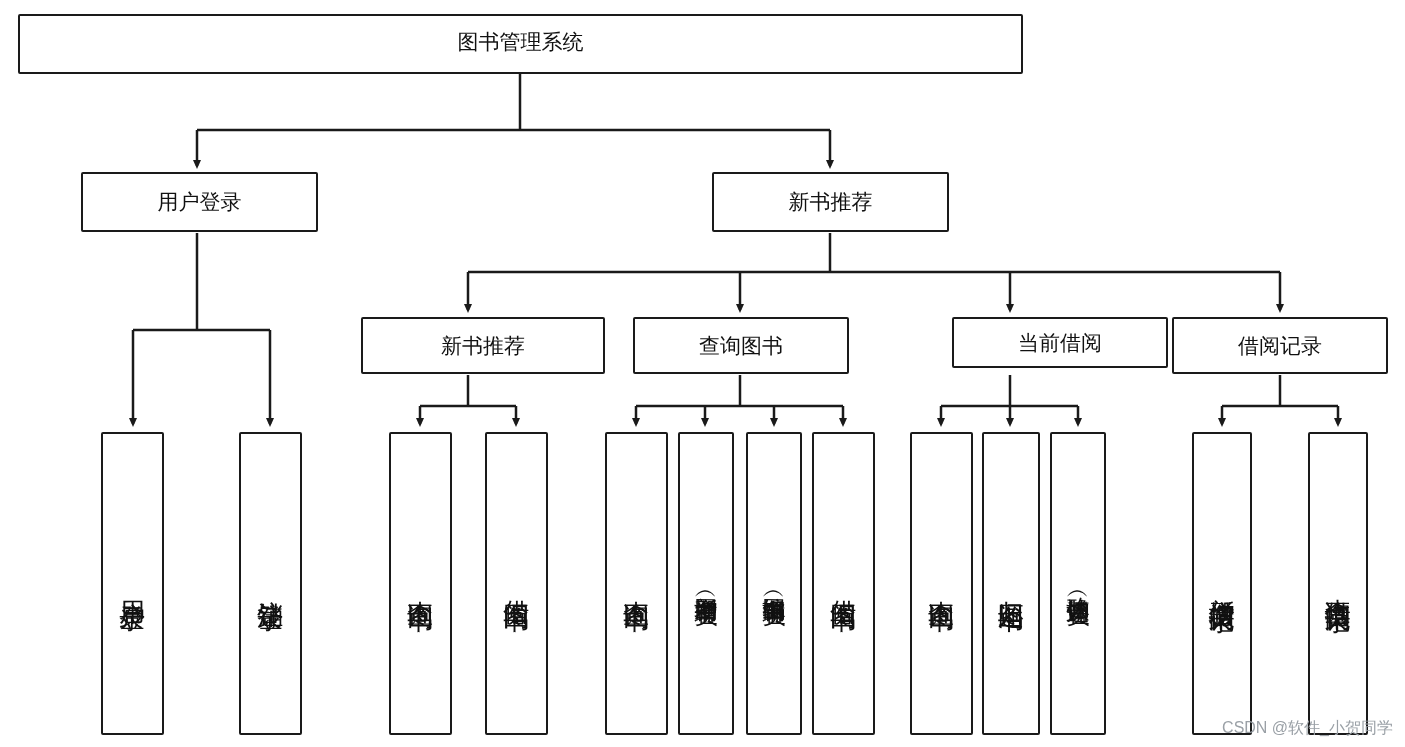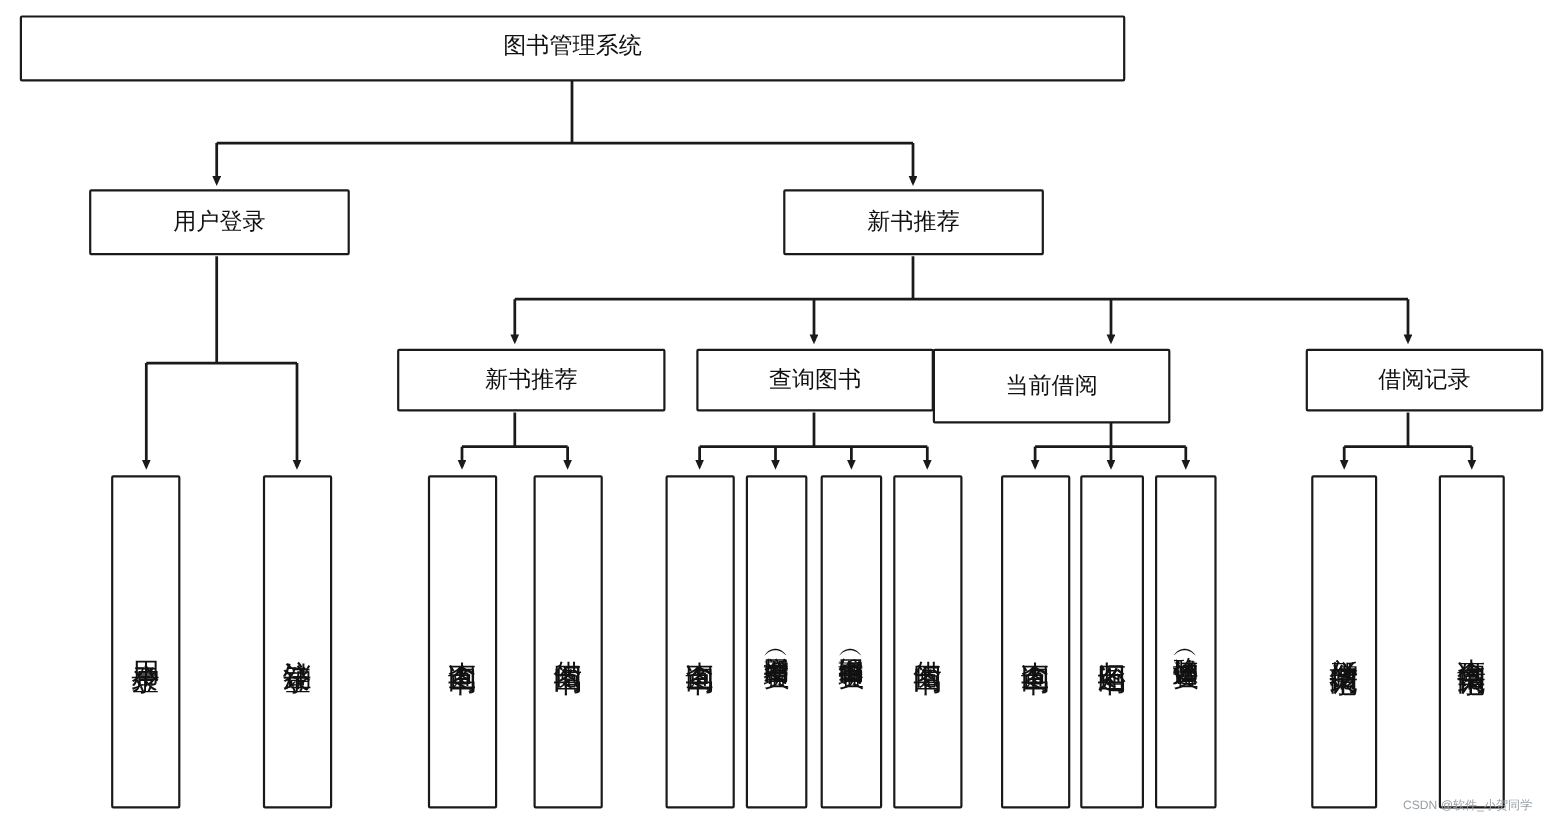--- a/index.html
+++ b/index.html
@@ -51,21 +51,21 @@
     padding: 10px 2px;
   }
   .node.vertical.small {
     font-size: 23px;
     letter-spacing: 1px;
   }
   .watermark {
     position: absolute;
     right: 12px;
     bottom: 8px;
-    font-size: 11px;
+    font-size: 16px;
     color: #9aa0a6;
     white-space: nowrap;
   }
 </style>
 </head>
 <body>
 
 <div id="canvas">
 
   <svg class="lines" viewBox="0 0 1405 747">
@@ -128,24 +128,24 @@
   <div class="node horizontal" style="left:712px; top:172px; width:237px; height:60px;">
     <span>新书推荐</span>
   </div>
 
   <div class="node horizontal" style="left:361px; top:317px; width:244px; height:57px;">
     <span>新书推荐</span>
   </div>
   <div class="node horizontal" style="left:633px; top:317px; width:216px; height:57px;">
     <span>查询图书</span>
   </div>
-  <div class="node horizontal" style="left:848px; top:317px; width:216px; height:68px;">
+  <div class="node horizontal" style="left:952px; top:317px; width:216px; height:51px;">
     <span>当前借阅</span>
   </div>
-  <div class="node horizontal" style="left:1172px; top:317px; width:216px; height:57px;margin-left:15px;">
+  <div class="node horizontal" style="left:1172px; top:317px; width:216px; height:57px;">
     <span>借阅记录</span>
   </div>
 
   <div class="node vertical" style="left:101px; top:432px; width:63px; height:303px;">
     <span>用户登录</span>
   </div>
   <div class="node vertical" style="left:239px; top:432px; width:63px; height:303px;">
     <span>注销登录</span>
   </div>
 

